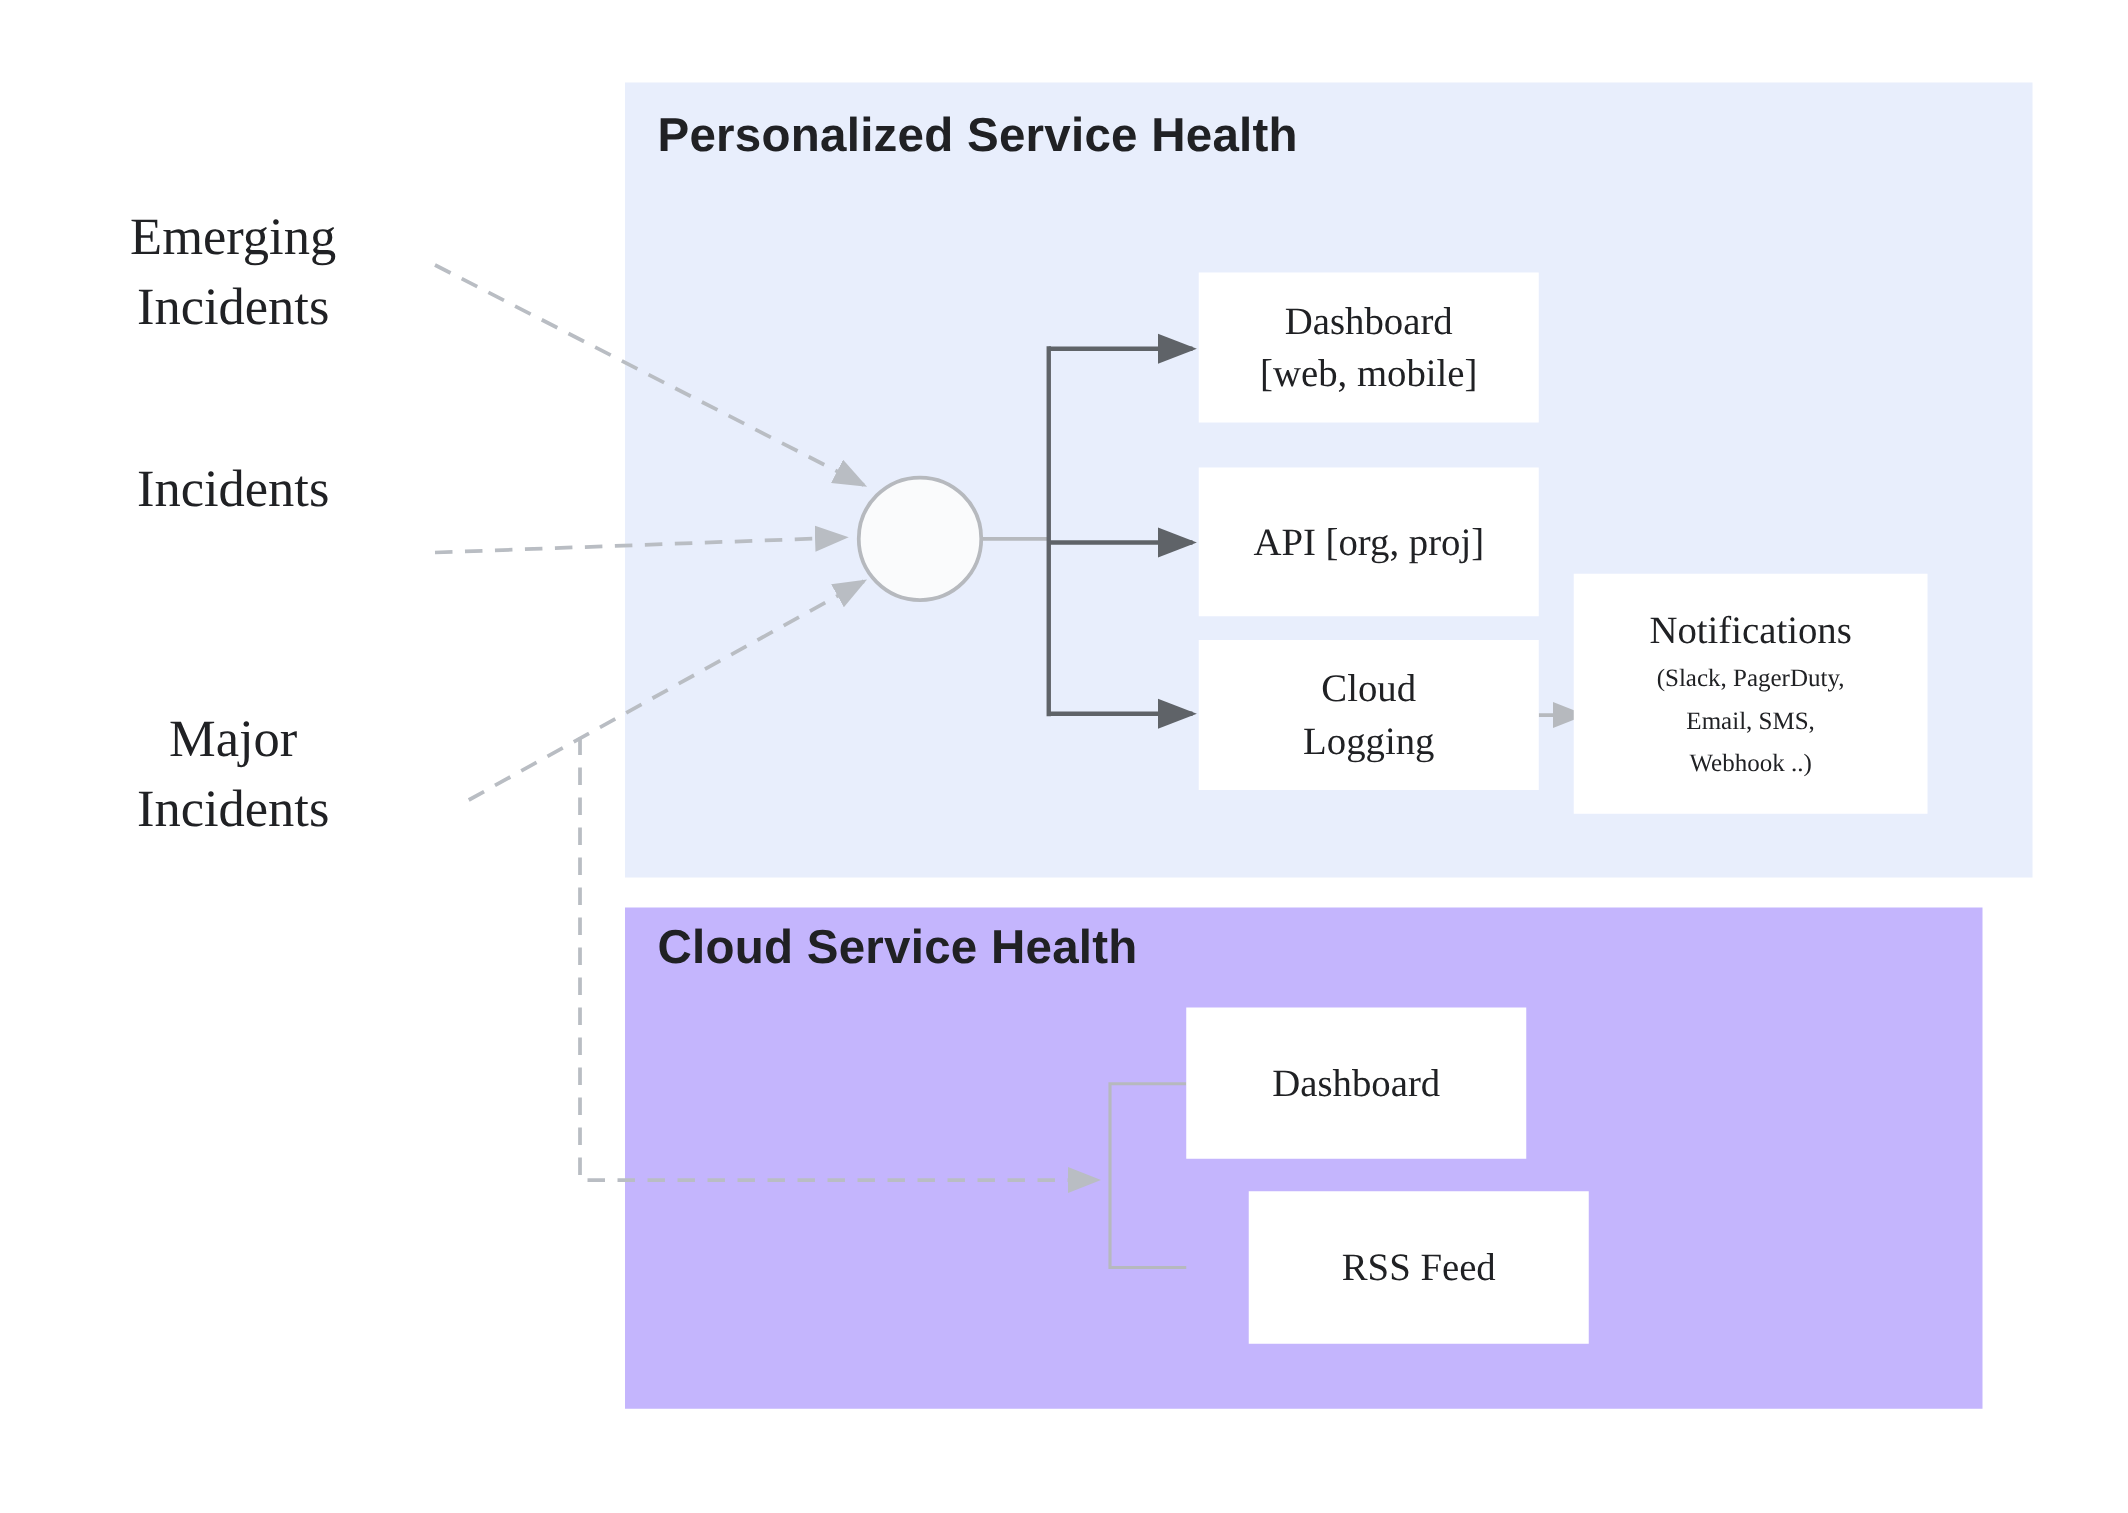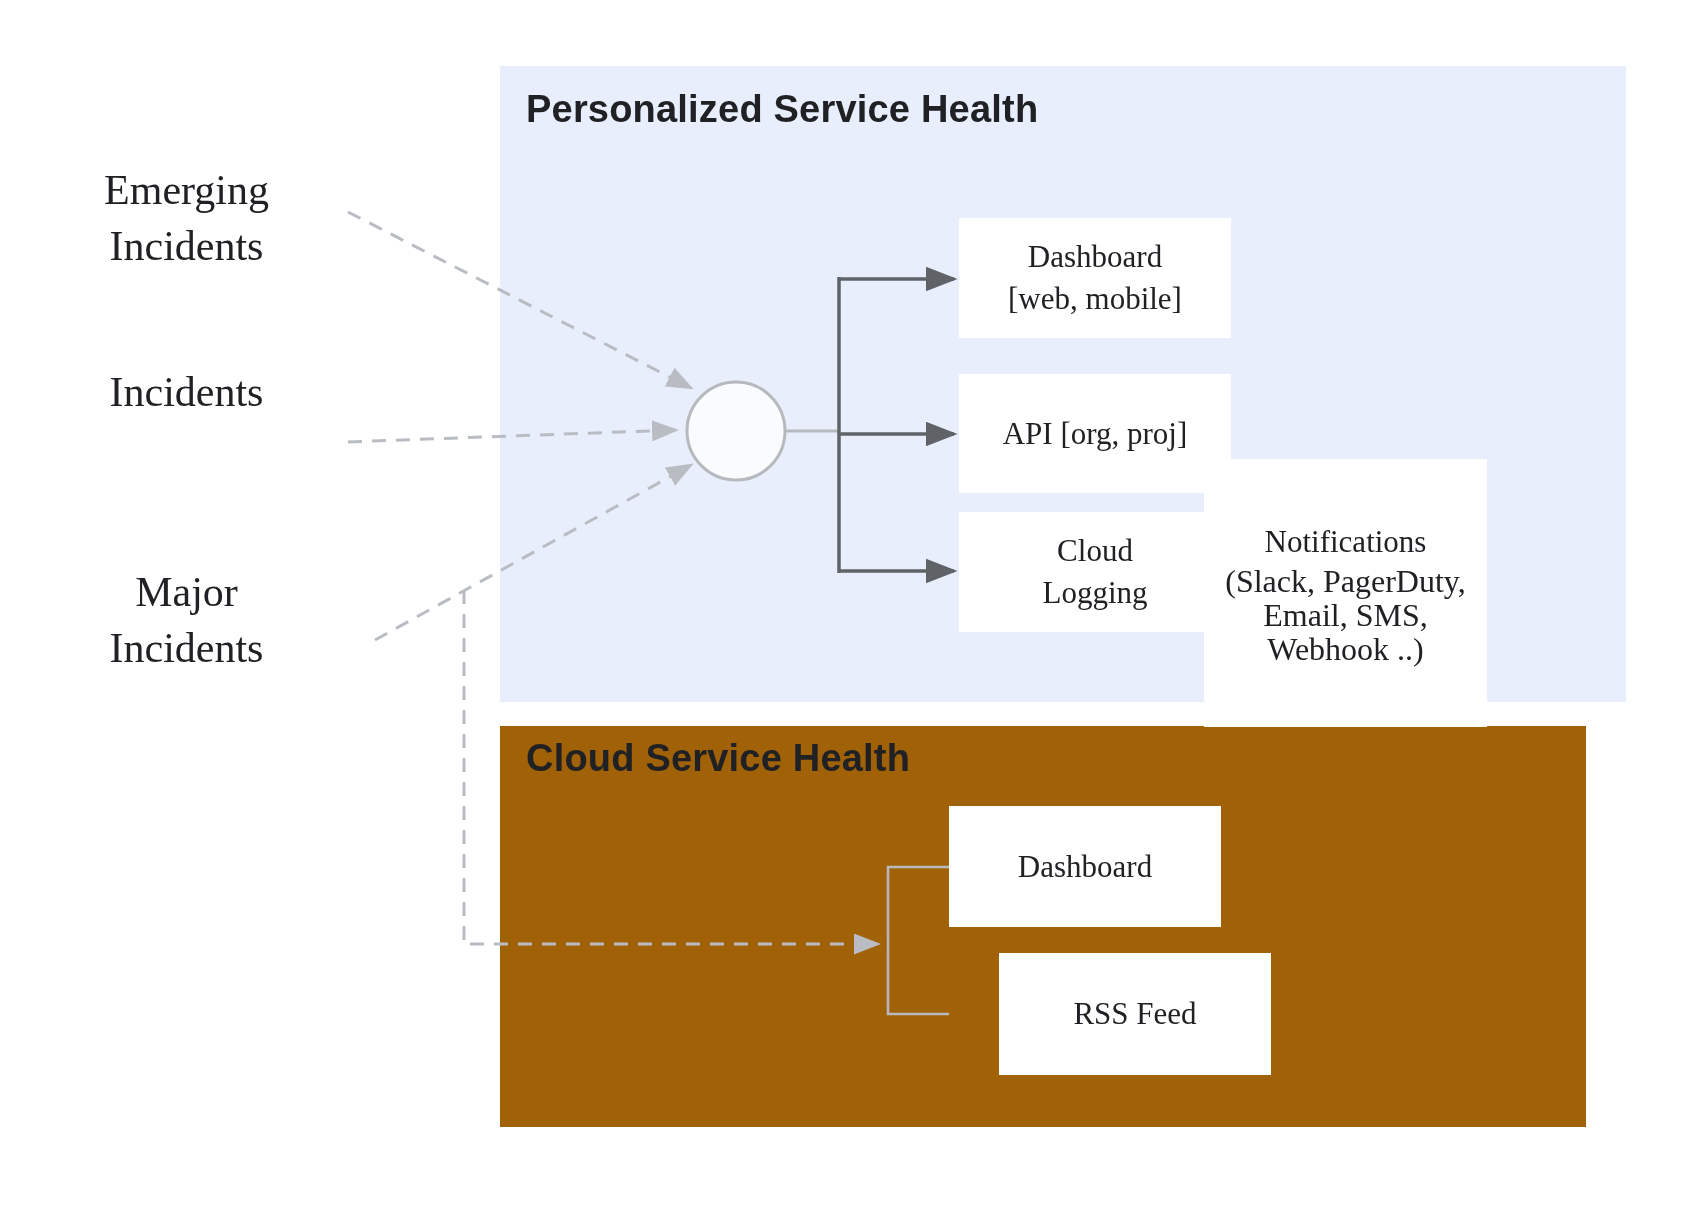--- a/index.html
+++ b/index.html
@@ -2,36 +2,36 @@
 <html><head>
 <meta charset="utf-8">
 <style>
   html,body{margin:0;padding:0;background:#ffffff;}
   .canvas{
     position:relative;width:1702px;height:1210px;background:#ffffff;
     font-family:"Liberation Sans",sans-serif;color:#202124;overflow:hidden;
   }
   .panel{position:absolute;left:500px;width:1086px;}
   .panel-blue{top:66px;height:636px;background:#e8eefc;padding-left:40px;}
-  .panel-green{top:726px;height:401px;background:#a16207;}
+  .panel-green{top:726px;height:401px;background:#c4b5fd;}
   .panel-title{
     position:absolute;left:26px;font-size:38px;font-weight:bold;
     line-height:48px;letter-spacing:.2px;color:#202124;white-space:nowrap;
   }
   .src-label{
     position:absolute;left:20px;width:333px;text-align:center;
     font-size:42px;line-height:56px;color:#202124;
   }
   .node{
     position:absolute;background:#ffffff;display:flex;flex-direction:column;
     align-items:center;justify-content:center;text-align:left;
     font-size:31px;line-height:42px;color:#202124;
   }
   .notif-title{font-size:31px;line-height:44px;}
-  .notif-sub{font-size:32px;line-height:34px;}
+  .notif-sub{font-size:20px;line-height:34px;}
   svg.links{position:absolute;left:0;top:0;}
   .line-block{display:block;font-family:Liberation Serif, serif;}
 </style>
 </head>
 <body>
 
 <div class="canvas">
 
   <div class="panel panel-blue">
     <div class="panel-title" style="top:19px;">Personalized Service Health</div>
@@ -91,21 +91,21 @@
 
   <div class="node" style="left:959px;top:374px;width:272px;height:119px;">
     <span class="line-block">API [org, proj]</span>
   </div>
 
   <div class="node" style="left:959px;top:512px;width:272px;height:120px;">
     <span class="line-block">Cloud</span>
     <span class="line-block">Logging</span>
   </div>
 
-  <div class="node" style="left:1204px;top:459px;width:283px;height:268px;">
+  <div class="node" style="left:1259px;top:459px;width:283px;height:192px;">
     <span class="line-block notif-title">Notifications</span>
     <span class="line-block notif-sub">(Slack, PagerDuty,</span>
     <span class="line-block notif-sub">Email, SMS,</span>
     <span class="line-block notif-sub">Webhook ..)</span>
   </div>
 
   <div class="node" style="left:949px;top:806px;width:272px;height:121px;">
     <span class="line-block">Dashboard</span>
   </div>
 

